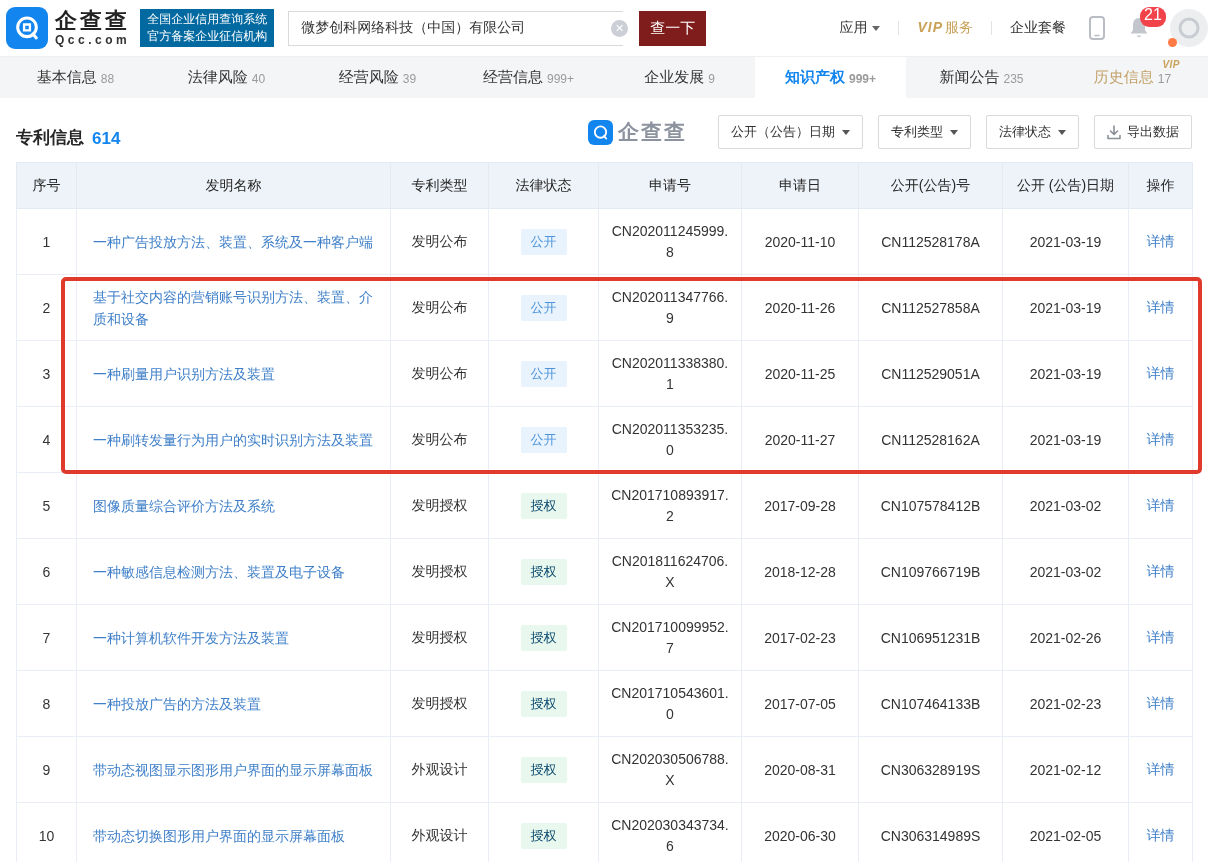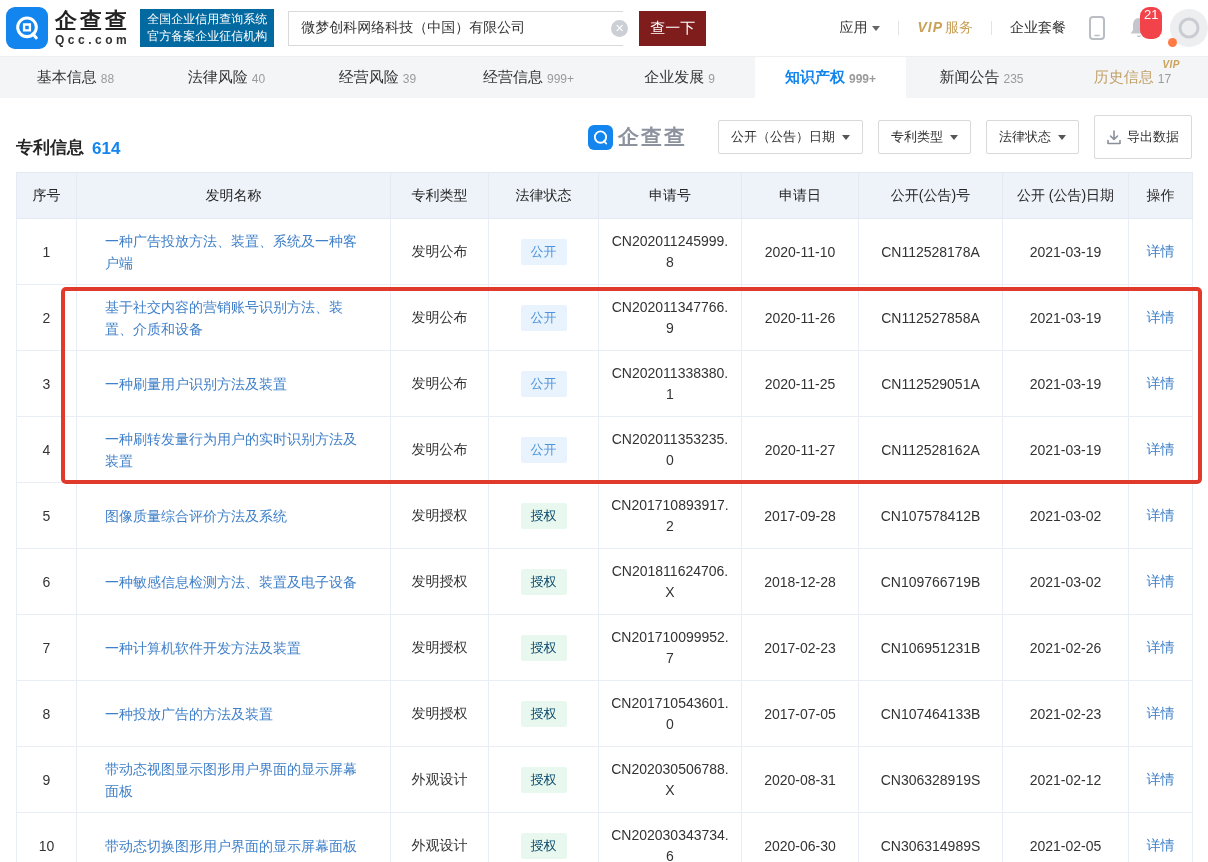--- a/index.html
+++ b/index.html
@@ -21,21 +21,21 @@
   .search-input { width:335px; height:35px; border:1px solid #d9d9d9; border-right:none; padding:0 32px 0 12px; font-size:14px; color:#333; outline:none; font-family:inherit; }
   .clear-btn { position:absolute; right:78px; top:9px; width:17px; height:17px; border-radius:50%; background:#ccd0d6; color:#fff; font-size:11px; line-height:17px; text-align:center; cursor:pointer; }
   .search-btn { width:67px; height:35px; background:#7f1d1d; color:#fff; border:none; font-size:15px; cursor:pointer; font-family:Liberation Serif, serif; }
   .top-menu { margin-left:auto; display:flex; align-items:center; height:100%; }
   .menu-item { font-size:14px; color:#333; cursor:pointer; display:flex; align-items:center; white-space:nowrap; }
   .caret { width:0; height:0; border-left:4px solid transparent; border-right:4px solid transparent; border-top:5px solid #666; margin-left:5px; }
   .menu-divider { width:1px; height:14px; background:#e3e3e3; margin:0 18px; }
   .vip-item { color:#c9a158; font-size:14px; cursor:pointer; white-space:nowrap; }
   .vip-logo { font-style:italic; font-weight:800; letter-spacing:1px; margin-right:2px; }
   .icon-btn { margin-left:22px; position:relative; cursor:pointer; display:flex; align-items:center; }
-  .notif-badge { position:absolute; top:-9px; left:12px; min-width:20px; height:32px; border-radius:9px; background:#f2434b; color:#fff; font-size:13px; line-height:16px; text-align:center; padding:0 4px; }
+  .notif-badge { position:absolute; top:-9px; left:12px; min-width:20px; height:20px; border-radius:9px; background:#f2434b; color:#fff; font-size:16px; line-height:16px; text-align:center; padding:0 4px; }
   .avatar { margin-left:20px; width:38px; height:38px; border-radius:50%; background:#eceef0; position:relative; flex:none; display:flex; align-items:center; justify-content:center; }
   .avatar-dot { position:absolute; left:-2px; bottom:0; width:9px; height:9px; border-radius:50%; background:#ff7a45; }
 
   
   .tabbar { height:42px; display:flex; background:#f4f5f7; border-top:1px solid #efefef; }
   .tab { flex:1; display:flex; align-items:center; justify-content:center; font-size:15px; color:#333; cursor:pointer; position:relative; }
   .tab .count { font-size:12px; color:#9b9b9b; margin-left:4px; margin-top:2px; }
   .tab.active { background:#fff; color:#1285ee; font-weight:bold; }
   .tab.vip { color:#c3a26a; }
   .tab-vip-flag { position:absolute; top:2px; right:28px; font-size:10px; font-style:italic; font-weight:800; color:#c9a158; letter-spacing:.5px; }
@@ -43,29 +43,29 @@
   
   .section-head { margin:0 16px; padding:17px 0 13px; display:flex; align-items:flex-end; }
   .sec-title { font-size:17px; font-weight:bold; color:#262626; }
   .sec-count { font-size:17px; font-weight:bold; color:#1285ee; margin-left:8px; }
   .sec-right { margin-left:auto; display:flex; align-items:center; }
   .watermark { display:flex; align-items:center; margin-right:16px; }
   .wm-icon { width:25px; height:25px; border-radius:6px; background:#1285ee; display:flex; align-items:center; justify-content:center; }
   .wm-text { font-size:21px; font-weight:bold; color:#8d939e; margin-left:5px; letter-spacing:2px; }
   .filter-btn { height:34px; border:1px solid #d9d9d9; border-radius:2px; background:#fff; display:flex; align-items:center; padding:0 12px; font-size:13px; color:#333; margin-left:15px; cursor:pointer; font-family:inherit; }
   .filter-btn .caret { border-top-color:#555; margin-left:7px; }
-  .export-btn { height:44px; border:1px solid #d9d9d9; border-radius:2px; background:#fff; display:flex; align-items:center; padding:0 12px; font-size:13px; color:#333; margin-left:15px; cursor:pointer; font-family:inherit; }
+  .export-btn { height:34px; border:1px solid #d9d9d9; border-radius:2px; background:#fff; display:flex; align-items:center; padding:0 12px; font-size:13px; color:#333; margin-left:15px; cursor:pointer; font-family:inherit; }
   .export-btn svg { margin-right:6px; }
 
   
   .table-wrap { margin:0 16px; position:relative; }
   table { width:1176px; border-collapse:collapse; table-layout:fixed; }
   th { background:#eef3f9; height:46px; font-size:14px; font-weight:400; color:#262626; border:1px solid #e3eaf4; text-align:center; }
   td { height:66px; font-size:14px; color:#333; border:1px solid #e9eef6; text-align:center; vertical-align:middle; background:#fff; }
-  td.name-cell { text-align:left; padding:0 28px; }
+  td.name-cell { text-align:left; padding:0 16px; }
   .patent-link { color:#4080c9; cursor:pointer; line-height:22px; }
   .detail-link { color:#4080c9; cursor:pointer; }
   .appno { display:inline-block; max-width:124px; word-break:break-all; line-height:21px; }
   .badge { display:inline-block; padding:4px 10px; font-size:13px; border-radius:2px; }
   .badge.open { background:#e8f3fd; color:#4e94db; }
   .badge.granted { background:#e8f8ee; color:#0c4a6e; }
 
   .highlight-box { position:absolute; left:45px; top:115px; width:1141px; height:197px; border:4px solid #e03a2c; border-radius:5px; pointer-events:none; z-index:5; }
 </style>
 </head>

